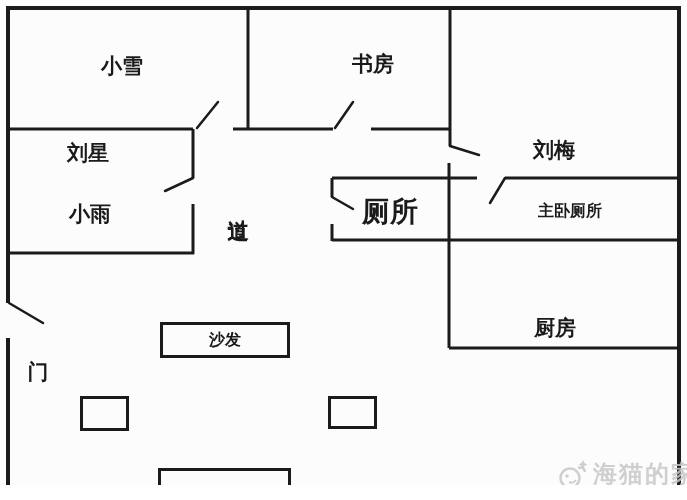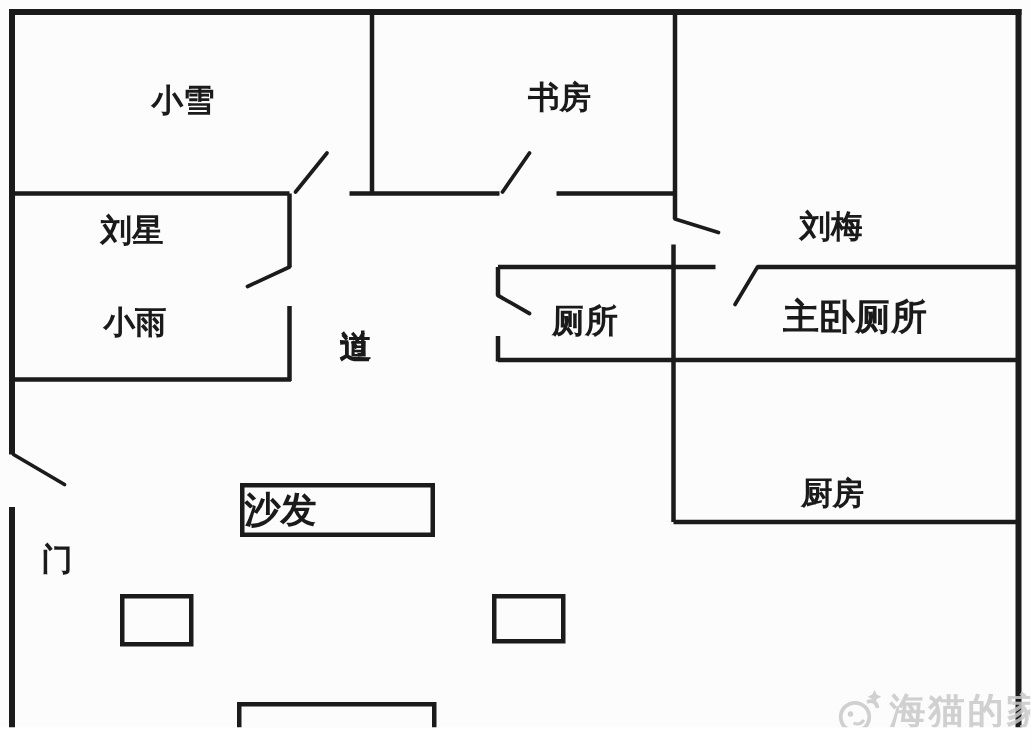--- a/index.html
+++ b/index.html
@@ -7,21 +7,21 @@
     --text:#1a1a1a;
     --bg:#fcfcfc;
     --wm:#c8c8c8;
   }
   html,body{margin:0;padding:0;background:#fff;}
   .canvas{
     position:relative;
     width:687px;height:485px;
     background:var(--bg);
     overflow:hidden;
-    font-family:Liberation Sans, sans-serif;
+    font-family:Liberation Mono, monospace;
     color:var(--text);
   }
   svg.walls{position:absolute;left:0;top:0;}
   svg.walls line{stroke:var(--wall);}
   .outer line{stroke-width:4px;}
   .inner line{stroke-width:3px;}
   .swing line{stroke-width:2.5px;stroke-linecap:round;}
 
   .lbl{
     position:absolute;
@@ -37,22 +37,22 @@
     writing-mode:vertical-rl;
     text-orientation:upright;
     transform:translateX(-50%);
     letter-spacing:1px;
   }
   .furn{
     position:absolute;
     box-sizing:border-box;
     border:3px solid var(--wall);
     background:var(--bg);
-    display:flex;align-items:center;
-    font-size:24px;font-weight:600;
+    display:flex;align-items:center;justify-content:center;
+    font-size:16px;font-weight:600;
   }
   .watermark{
     position:absolute;
     left:556px;top:456px;
     display:flex;align-items:center;gap:3px;
     color:var(--wm);
     opacity:.85;
   }
   .wm-text{
     font-size:24px;font-weight:700;
@@ -99,22 +99,22 @@
       <line x1="9" y1="303" x2="43" y2="323"></line>
     </g>
   </svg>
 
   <div class="lbl center" style="left:122px;top:68px;">小雪</div>
   <div class="lbl center" style="left:373px;top:66px;">书房</div>
   <div class="lbl vmid" style="left:533px;top:112px;margin-top:40px;">刘梅</div>
   <div class="lbl vmid" style="left:67px;top:155px;">刘星</div>
   <div class="lbl vmid" style="left:69px;top:216px;">小雨</div>
   <div class="lbl vertical" style="left:236px;top:203px;">过道</div>
-  <div class="lbl center" style="left:390px;top:214px;font-size:22px;">厕所</div>
-  <div class="lbl center" style="left:570px;top:212px;font-size:24px;text-align:right;">主卧厕所</div>
+  <div class="lbl center" style="left:390px;top:214px;font-size:28px;">厕所</div>
+  <div class="lbl center" style="left:570px;top:212px;font-size:16px;text-align:right;">主卧厕所</div>
   <div class="lbl center" style="left:555px;top:290px;margin-top:40px;">厨房</div>
   <div class="lbl center" style="left:38px;top:374px;">门</div>
 
   <div class="furn" style="left:160px;top:322px;width:130px;height:36px;">
     <span>沙发</span>
   </div>
   <div class="furn" style="left:80px;top:396px;width:49px;height:35px;"></div>
   <div class="furn" style="left:328px;top:396px;width:49px;height:33px;"></div>
   <div class="furn" style="left:158px;top:468px;width:133px;height:23px;"></div>
 

